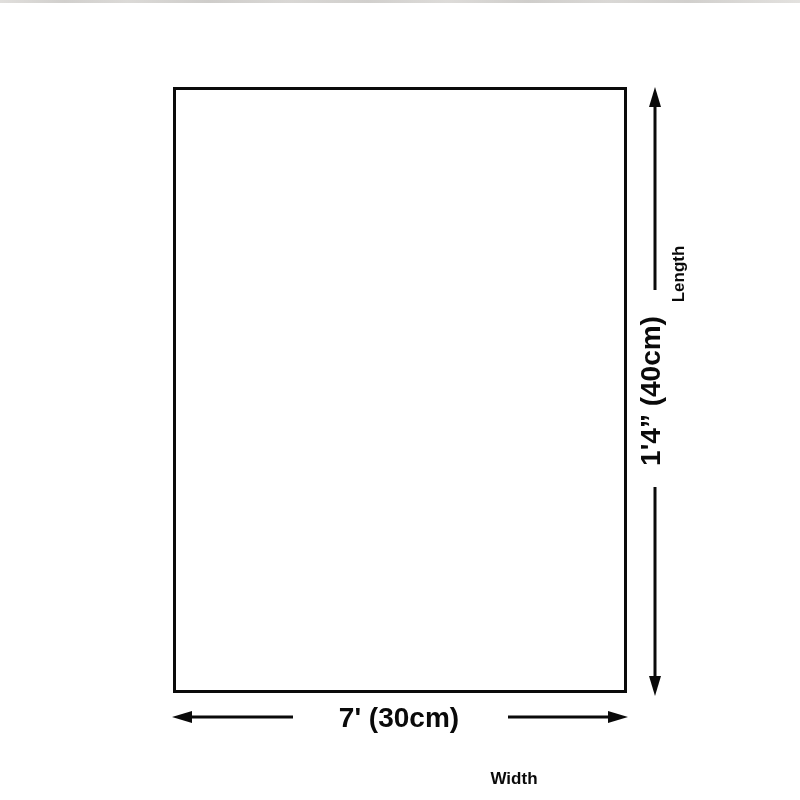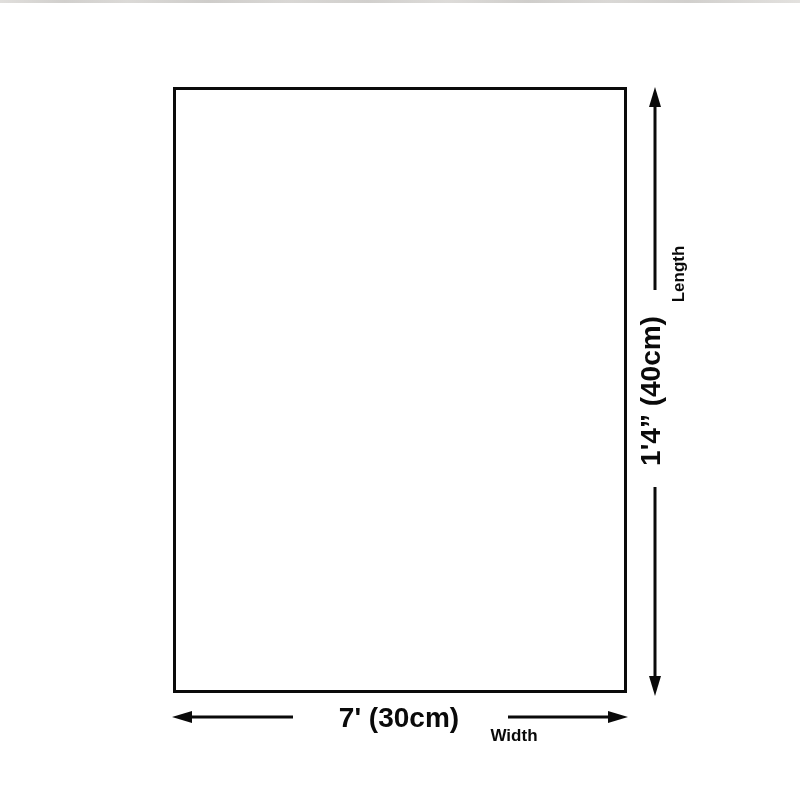--- a/index.html
+++ b/index.html
@@ -53,21 +53,21 @@
   }
   .value-label {
     font-size: 28px;
   }
   .axis-label {
     font-size: 17px;
   }
   .label-length-value { left: 651px; top: 391px; }
   .label-length-axis  { left: 678px; top: 274px; }
   .label-width-value  { left: 399px; top: 718px; }
-  .label-width-axis   { left: 514px; top: 735px; }
+  .label-width-axis   { left: 514px; top: 778px; }
 </style>
 </head>
 <body>
 
 <div class="canvas">
 
   <div class="top-artifact"></div>
 
   <div class="rect"></div>
 

